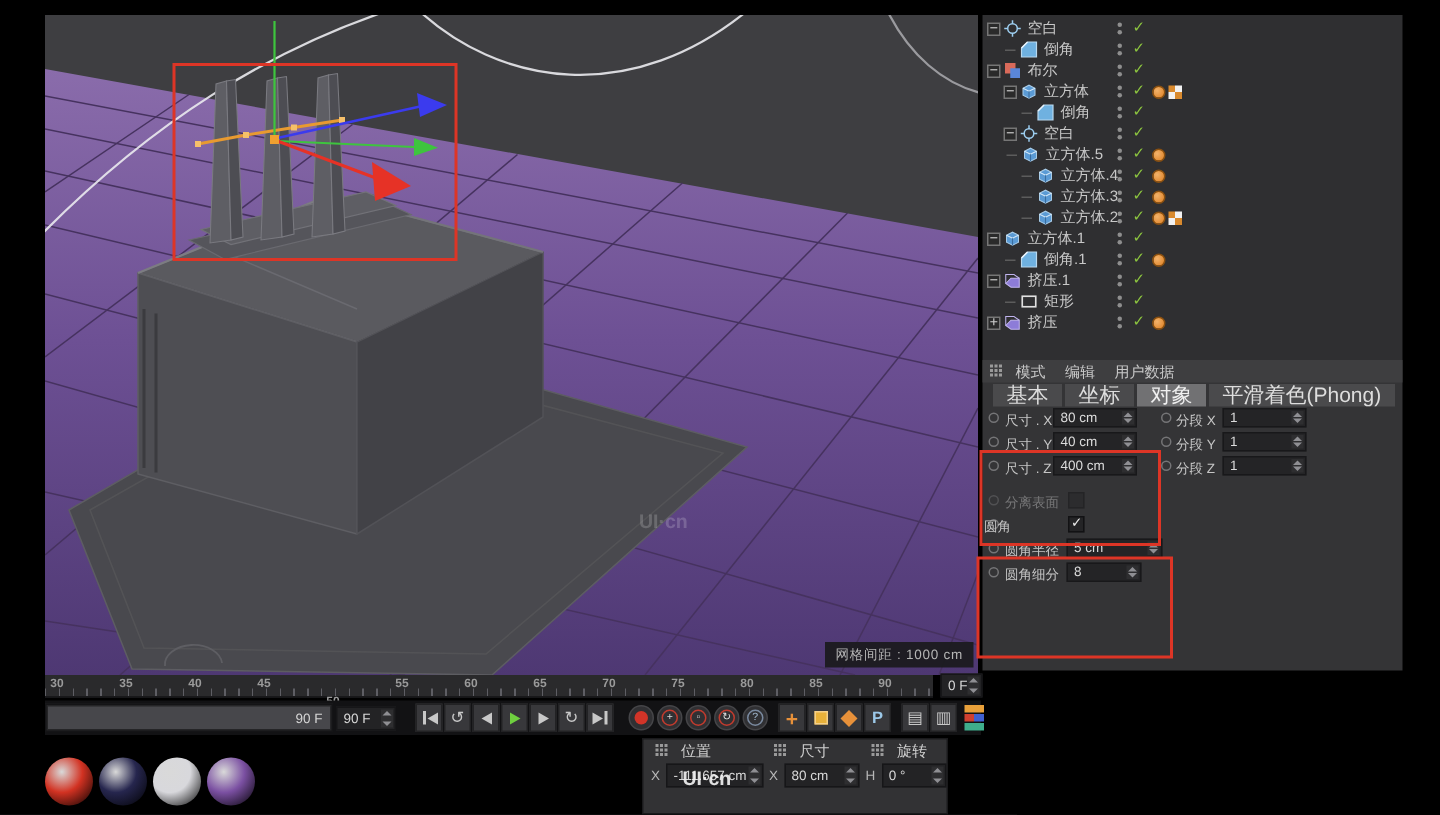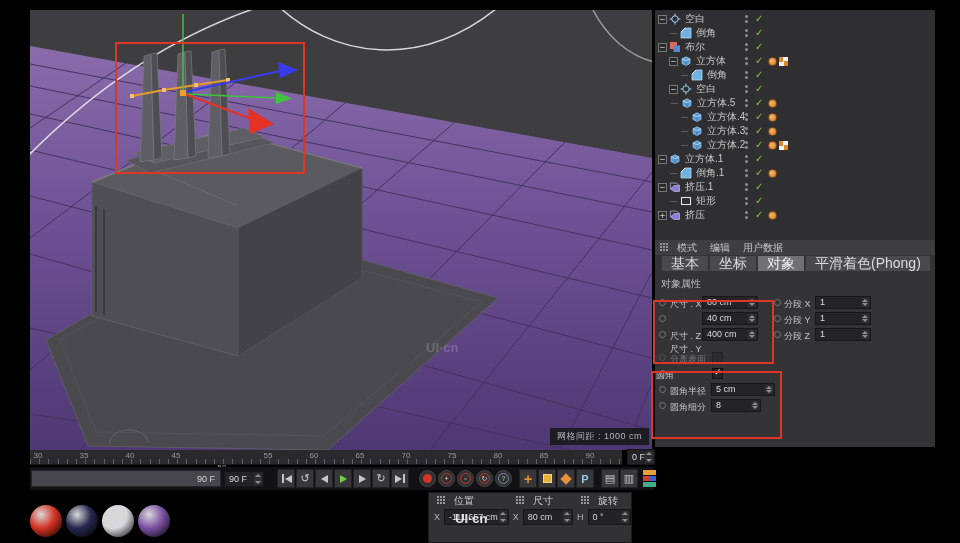--- a/index.html
+++ b/index.html
@@ -53,21 +53,21 @@
   .sp{position:absolute;right:1px;top:1px;bottom:1px;width:8px;background:#2e2e30;}
   .sp::before{content:'';position:absolute;left:1px;top:1px;border-left:3px solid transparent;border-right:3px solid transparent;border-bottom:3.5px solid #8f8f93;}
   .sp::after{content:'';position:absolute;left:1px;bottom:1px;border-left:3px solid transparent;border-right:3px solid transparent;border-top:3.5px solid #8f8f93;}
   .cb{position:absolute;top:2px;width:11px;height:11px;background:#242426;border:1px solid #121214;box-sizing:border-box;}
   .cb.checked::after{content:'✓';position:absolute;left:1px;top:-2px;color:#e8e8e8;font-size:9px;font-weight:bold;}
   .sep-dim{opacity:.45;}
   
   .ruler{position:absolute;left:30px;top:450px;width:592px;height:15px;background:#2a2a2c;border-bottom:1px solid #18181a;box-sizing:border-box;}
   .ruler-ticks{position:absolute;left:0;right:0;bottom:0;height:5px;
       background:repeating-linear-gradient(to right,#5e5e64 0 1px,transparent 1px 9.2px);}
-  .tick-label{position:absolute;top:1px;font-size:8px;color:#9a9a9a;transform:translateX(-50%);}
+  .tick-label{position:absolute;top:1px;font-size:8px;color:#9a9a9a;transform:translateX(-50%);font-weight:bold;}
   .frame-end{position:absolute;left:627px;top:449px;width:28px;height:16px;}
   
   .transport{position:absolute;left:30px;top:467px;width:624px;height:23px;background:#121214;display:flex;align-items:center;}
   .range{width:192px;height:19px;background:#252527;border:1px solid #141416;position:relative;box-sizing:border-box;flex:0 0 192px;}
   .range-fill{position:absolute;left:1px;top:1px;right:1px;bottom:1px;background:#47474b;display:flex;align-items:center;
               justify-content:flex-end;padding-right:5px;font-size:9px;color:#d5d5d5;box-sizing:border-box;}
   .vbox2{position:relative;height:16px;background:#232325;border:1px solid #161618;font-size:9px;color:#d8d8d8;
          line-height:14px;padding:0 10px 0 4px;box-sizing:border-box;white-space:nowrap;}
   .fv{width:40px;margin-left:2px;flex:0 0 40px;}
   .navgrp,.recgrp,.optgrp,.listgrp{display:flex;align-items:center;}
@@ -470,33 +470,32 @@
           <span class="am-menu-item">编辑</span>
           <span class="am-menu-item">用户数据</span>
         </span>
     </div>
     <div class="am-tabs" id="am-tabs">
         <span class="am-tab">基本</span>
         <span class="am-tab">坐标</span>
         <span class="am-tab active">对象</span>
         <span class="am-tab">平滑着色(Phong)</span>
       </div>
-    <div class="am-section-title">对象属性</div>
     <div id="size-rows">
         <div class="field-row">
           <div class="kf" style="left: 4px;"></div>
           <div class="fl" style="left: 15px;">尺寸 . X</div>
           <div class="vbox" style="left: 47px; width: 56px;">80 cm<span class="sp"></span></div>
           <div class="kf" style="left: 119px;"></div>
           <div class="fl" style="left: 129px;">分段 X</div>
           <div class="vbox" style="left: 160px; width: 56px;">1<span class="sp"></span></div>
         </div>
         <div class="field-row">
           <div class="kf" style="left: 4px;"></div>
-          <div class="fl" style="left: 15px; margin-top: 29px;">尺寸 . Y</div>
+          <div class="fl" style="left: 15px;">尺寸 . Y</div>
           <div class="vbox" style="left: 47px; width: 56px;">40 cm<span class="sp"></span></div>
           <div class="kf" style="left: 119px;"></div>
           <div class="fl" style="left: 129px;">分段 Y</div>
           <div class="vbox" style="left: 160px; width: 56px;">1<span class="sp"></span></div>
         </div>
         <div class="field-row">
           <div class="kf" style="left: 4px;"></div>
           <div class="fl" style="left: 15px;">尺寸 . Z</div>
           <div class="vbox" style="left: 47px; width: 56px;">400 cm<span class="sp"></span></div>
           <div class="kf" style="left: 119px;"></div>

